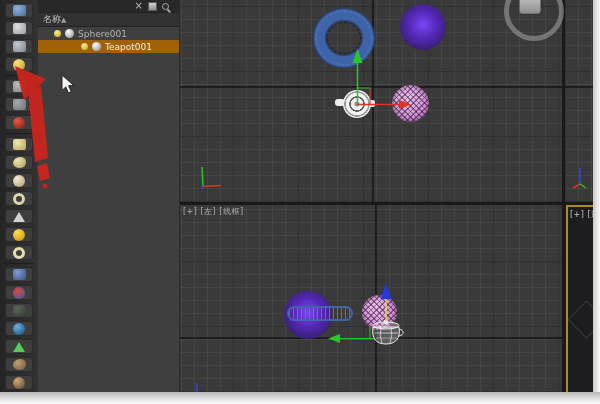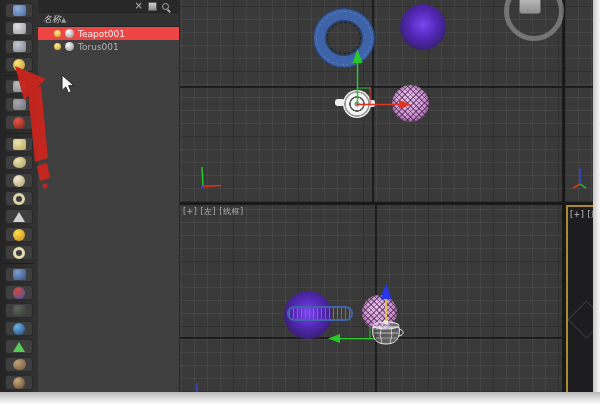--- a/index.html
+++ b/index.html
@@ -70,24 +70,24 @@
   
   #panel{position:absolute;left:38px;top:0;width:142px;height:392px;background:#3f3f3f;z-index:5;
      border-right:1px solid #2a2a2a;box-sizing:border-box;}
   #panel-minibar{height:12px;background:#282828;display:flex;justify-content:flex-end;align-items:center;
      gap:5px;padding-right:10px;}
   .mb-close{font-size:10px;line-height:10px;color:#b8b8b8;}
   .mb-save{width:7px;height:7px;background:linear-gradient(#d2d2d2,#8e8e8e);border:1px solid #5a5a5a;}
   .mb-mag{width:5px;height:5px;border:1.5px solid #a8a8a8;border-radius:50%;position:relative;}
   .mb-mag::after{content:"";position:absolute;width:4px;height:1.5px;background:#a8a8a8;left:4px;top:6px;transform:rotate(45deg);}
   #panel-header{height:13px;background:#313131;border-top:1px solid #232323;border-bottom:1px solid #232323;
-     display:flex;align-items:center;padding:0 5px;font-size:9px;color:#c6c6c6;font-style:italic;}
+     display:flex;align-items:center;padding:0 5px;font-size:9px;color:#c6c6c6;}
   #panel-header .sort{font-size:7px;color:#9a9a9a;}
   .xrow{height:13px;display:flex;align-items:center;gap:4px;padding-left:16px;font-size:9px;color:#b2b2b2;cursor:default;}
-  .xrow.selected{background:#ef4444;color:#efefef;}
+  .xrow.selected{background:#a16207;color:#efefef;justify-content:center;}
   .bulb{width:7px;height:7px;border-radius:50%;background:radial-gradient(circle at 40% 30%,#ffee90,#c89a28);flex:0 0 auto;}
   .osphere{width:9px;height:9px;border-radius:50%;background:radial-gradient(circle at 35% 30%,#fdfdfd,#8a8a8a);flex:0 0 auto;}
   
   #frame-right{position:absolute;left:593px;top:0;width:7px;height:404px;z-index:7;
      background:linear-gradient(90deg,#c9c9c9,#fafafa);}
   #frame-bottom{position:absolute;left:0;top:392px;width:600px;height:12px;z-index:7;
      background:linear-gradient(#b9b9b9,#fdfdfd);}
 </style>
 </head>
 <body>
@@ -243,29 +243,29 @@
     <div id="panel-minibar">
       <span class="mb-close">×</span>
       <span class="mb-save"></span>
       <span class="mb-mag"></span>
     </div>
     <div id="panel-header">
       <span>名称</span>
       <span class="sort">▲</span>
     </div>
     <div id="panel-rows">
+        <div class="xrow">
+          <span class="bulb"></span>
+          <span class="osphere"></span>
+          <span>Sphere001</span>
+        </div>
         <div class="xrow selected">
           <span class="bulb"></span>
           <span class="osphere"></span>
           <span>Teapot001</span>
-        </div>
-        <div class="xrow">
-          <span class="bulb"></span>
-          <span class="osphere"></span>
-          <span>Torus001</span>
         </div>
       </div>
   </div>
 
   <div id="frame-right"></div>
   <div id="frame-bottom"></div>
 
   <svg id="annot-svg" width="600" height="404" viewBox="0 0 600 404">
     <g fill="#c8251d" opacity="0.96">
       <polygon points="15,66 46,79 24,100"></polygon>

